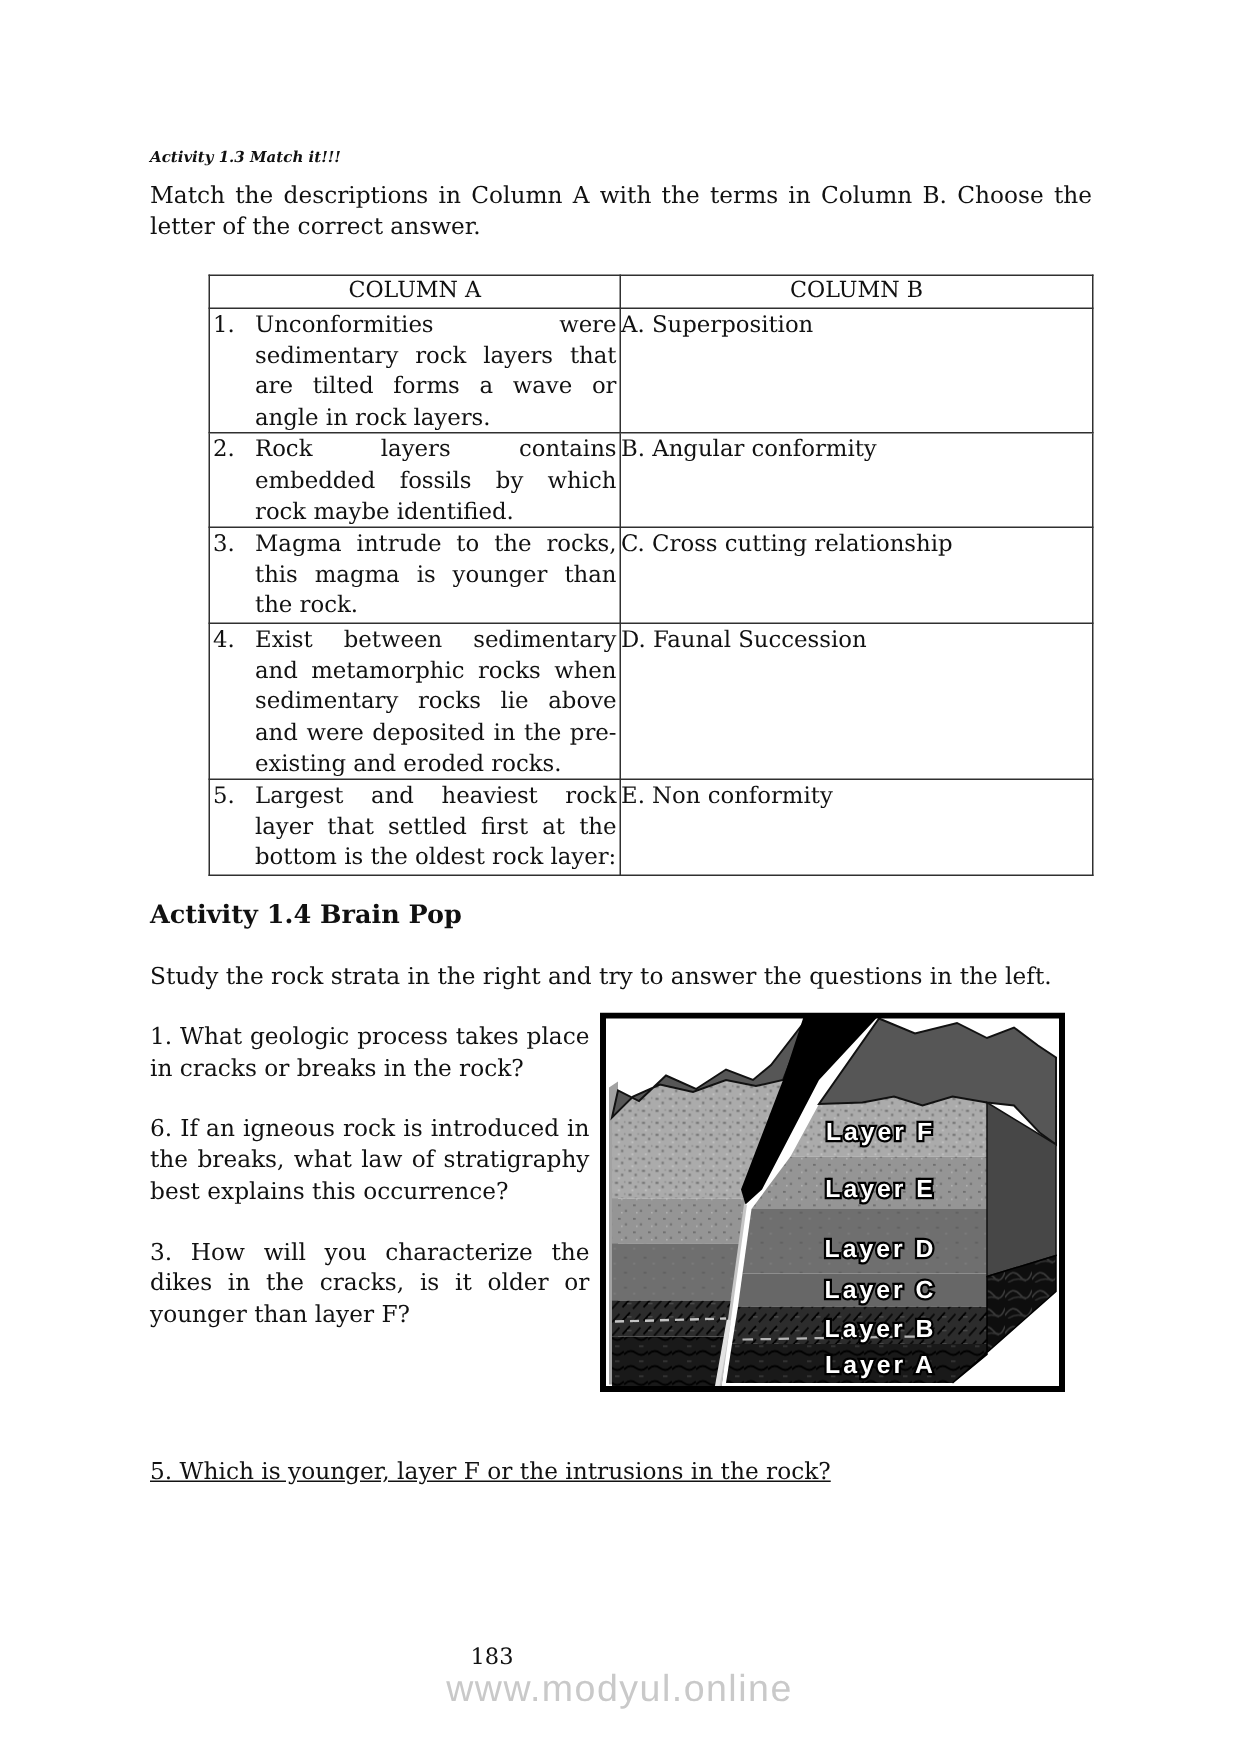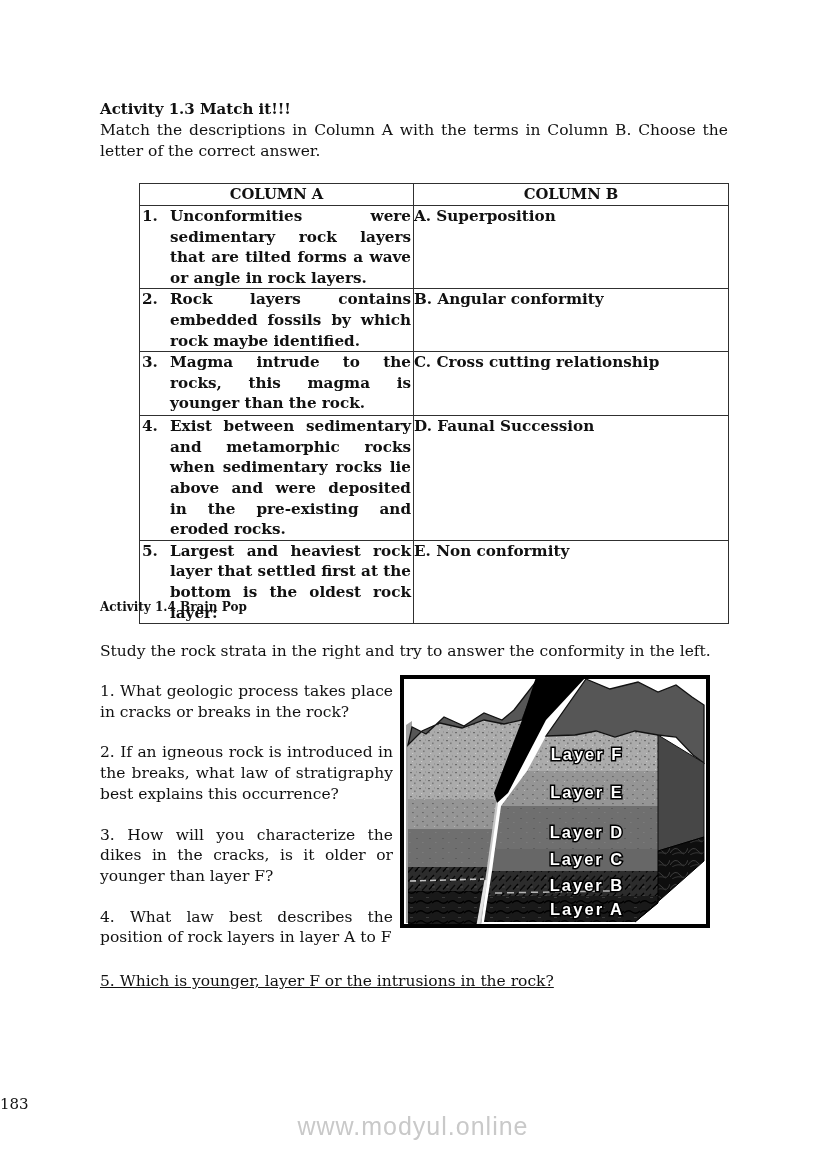--- a/index.html
+++ b/index.html
@@ -2,66 +2,66 @@
 <html><head>
 <meta charset="utf-8">
 <style>
   html,body{margin:0;padding:0;}
   body{
     width:826px;height:1169px;position:relative;background:#ffffff;
     font-family:"DejaVu Serif","Liberation Serif",serif;
     color:#111;overflow:hidden;
   }
   .abs{position:absolute;}
-  .h1{font-weight:bold;font-size:15px;}
+  .h1{font-weight:bold;font-size:10px;font-style:italic;}
   .bodytext{font-size:15.5px;line-height:20.7px;}
   .just{text-align:justify;}
 
   
   #a13-title{left:100px;top:100px;}
   #a13-instr{left:100px;top:120px;width:628px;}
 
   #match-table{
     left:139px;top:183px;width:589px;
     border-collapse:collapse;table-layout:fixed;position:absolute;
   }
   #match-table th,#match-table td{
     border:1.5px solid #303030;box-sizing:border-box;
-    font-size:15.2px;line-height:20.6px;font-weight:bold;
+    font-size:15.2px;line-height:20.6px;font-weight:normal;
     overflow:hidden;vertical-align:top;padding:0;
   }
   #match-table th{height:22px;text-align:center;font-size:14.8px;}
   td.cA{padding:2px 6px 2px 8px;}
   td.cA .cellflex{display:flex;}
   td.cA .num{width:28px;flex:0 0 28px;padding-left:2px;}
   td.cA .desc{flex:1;text-align:justify;padding-right:2px;}
   td.cB{padding-left:29px;vertical-align:middle;}
   td.cB.vtop{vertical-align:top;padding-top:17px;}
   tr.r1 td{height:61px;} tr.r2 td{height:62px;} tr.r3 td{height:64px;}
   tr.r4 td{height:103px;} tr.r5 td{height:64px;}
   tr.r3 td.cA{padding-top:24px;}
 
   
-  #a14-title{left:100px;top:600px;font-size:12px;font-weight:bold;}
+  #a14-title{left:100px;top:600px;font-size:17px;font-weight:bold;}
   #a14-instr{left:100px;top:641px;width:640px;}
   #questions{left:100px;top:681px;width:293px;}
   #questions .q{margin-bottom:20px;text-align:justify;}
   #q5{left:100px;top:971px;width:620px;text-decoration:underline;}
 
   
   #diagram-box{left:400px;top:675px;width:310px;height:253px;}
   #diagram-box svg{display:block;}
   .layer-label{
     font-family:"Liberation Sans","DejaVu Sans",sans-serif;
     font-weight:bold;font-size:16.5px;letter-spacing:2px;
     fill:#ffffff;stroke:#000000;stroke-width:3px;paint-order:stroke;
   }
 
   
-  #page-number{left:0;top:1095px;width:656px;font-size:15px;}
+  #page-number{left:0;top:1095px;width:656px;text-align:center;font-size:15px;}
   #watermark{
     left:0;top:1112px;width:826px;text-align:center;
     font-family:"Liberation Sans","DejaVu Sans",sans-serif;
     font-size:25px;color:#c9c9c9;letter-spacing:1px;
   }
 </style>
 </head>
 <body>
 
 <div class="abs h1" id="a13-title">Activity 1.3 Match it!!!</div>
@@ -119,27 +119,26 @@
       <span class="num">5.</span>
       <div class="desc">Largest and heaviest rock layer that settled first at the bottom is the oldest rock layer:</div>
     </div>
         </td>
     <td class="cB">E. Non conformity</td>
   </tr>
 </tbody>
   </table>
 
 <div class="abs" id="a14-title">Activity 1.4 Brain Pop</div>
-<div class="abs bodytext" id="a14-instr">Study the rock strata in the right and try to answer the conformity in the left.</div>
+<div class="abs bodytext" id="a14-instr">Study the rock strata in the right and try to answer the questions in the left.</div>
 
 <div class="abs bodytext" id="questions">
   <div class="q">1. What geologic process takes place in cracks or breaks in the rock?</div>
-  <div class="q">2. If an igneous rock is introduced in the breaks, what law of stratigraphy best explains this occurrence?</div>
+  <div class="q">6. If an igneous rock is introduced in the breaks, what law of stratigraphy best explains this occurrence?</div>
   <div class="q">3. How will you characterize the dikes in the cracks, is it older or younger than layer F?</div>
-  <div class="q">4. What law best describes the position of rock layers in layer A to F</div>
 </div>
 <div class="abs bodytext" id="q5">5. Which is younger, layer F or the intrusions in the rock?</div>
 
 <div class="abs" id="diagram-box">
 <svg width="310" height="253" viewBox="0 0 310 253" xmlns="http://www.w3.org/2000/svg">
   <defs>
     <pattern id="pF" width="9" height="8" patternUnits="userSpaceOnUse">
       <rect width="9" height="8" fill="#ababab"></rect>
       <rect x="1" y="1" width="2" height="1.2" fill="#6b6b6b"></rect>
       <rect x="5" y="3.5" width="1.6" height="1.6" fill="#7a7a7a"></rect>

